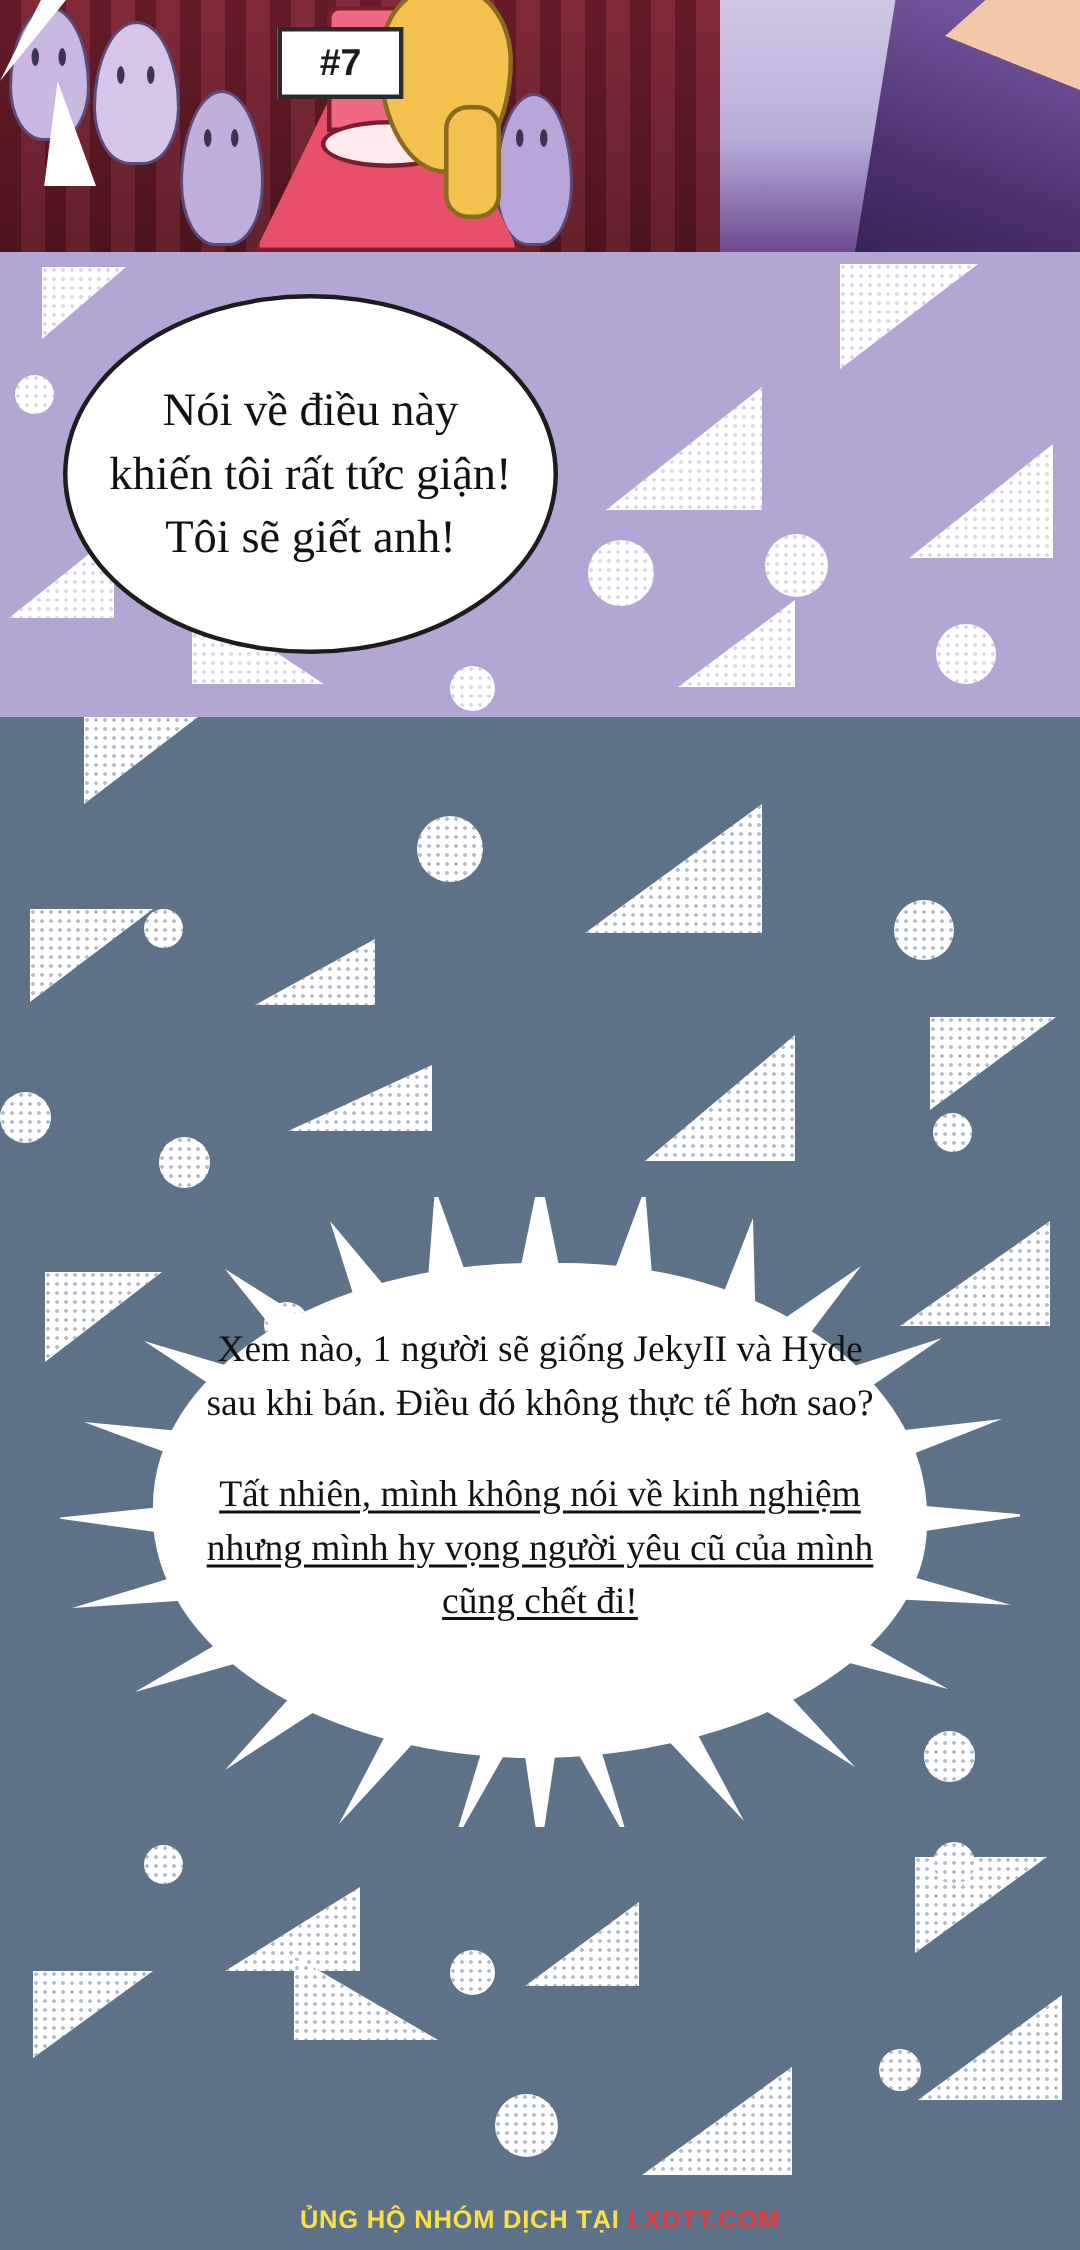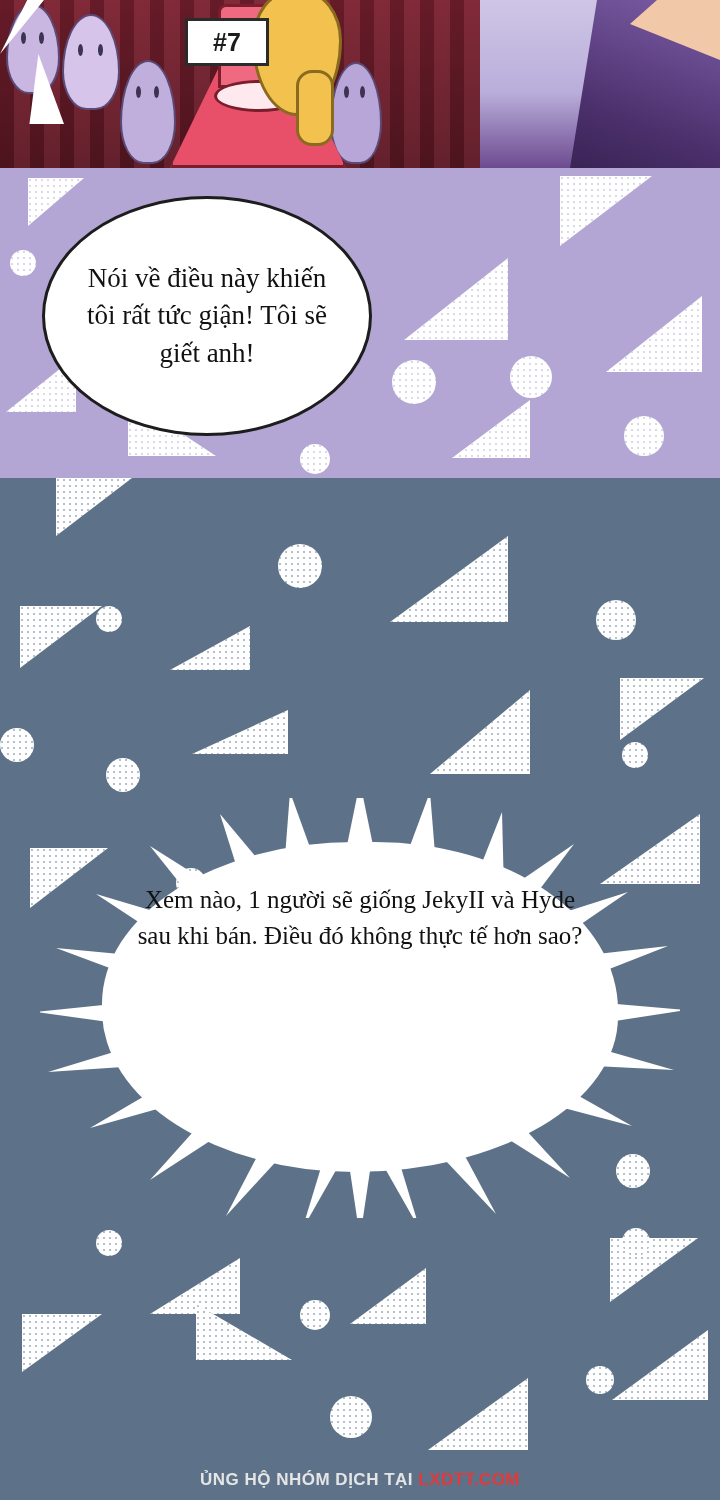--- a/index.html
+++ b/index.html
@@ -169,21 +169,21 @@
   }
   .bubble .txt { padding: 0 26px; }
   .bubble-1 {
     left: 352px; top: 36px;
     width: 340px; height: 200px;
     font-size: 27px;
   }
   .bubble-2 {
     left: 42px; top: 196px;
     width: 330px; height: 240px;
-    font-size: 27px;
+    font-size: 31px;
   }
   .tail-1 {
     left: 396px; top: 140px;
     width: 44px; height: 54px;
     clip-path: polygon(62% 0, 100% 0, 0 100%);
     background: #ffffff;
     border: none;
   }
   .tail-2 {
     left: 146px; top: 148px;
@@ -259,21 +259,21 @@
   .watermark {
     position: absolute;
     left: 0; bottom: 10px;
     width: 720px;
     text-align: center;
     font-family: "Liberation Sans", sans-serif;
     font-size: 17px;
     font-weight: bold;
     letter-spacing: 0.5px;
   }
-  .wm-a { color: #e5e5e5; }
+  .wm-a { color: #fde047; }
   .wm-b { color: #e03a3a; }
 </style>
 </head>
 <body>
 
 <div class="page">
 
   <div class="panel-1">
 
     <div class="p1-crowd">
@@ -390,20 +390,21 @@
           <polygon points="186,418 232,330 254,344"></polygon>
           <polygon points="456,416 410,330 388,344"></polygon>
           <polygon points="262,432 290,340 312,344"></polygon>
           <polygon points="380,432 352,340 330,344"></polygon>
           <polygon points="320,440 334,346 306,346"></polygon>
         </g>
       </svg>
       <div class="burst-core"></div>
       <div class="burst-text">
         <div class="para1">Xem nào, 1 người sẽ giống JekyII và Hyde sau khi bán. Điều đó không thực tế hơn sao?</div>
+        <div class="para2">Tất nhiên, mình không nói về kinh nghiệm nhưng mình hy vọng người yêu cũ của mình cũng chết đi!</div>
       </div>
     </div>
 
     <div class="watermark">
       <span class="wm-a">ỦNG HỘ NHÓM DỊCH TẠI </span><span class="wm-b">LXDTT.COM</span>
     </div>
   </div>
 
 </div>
 

